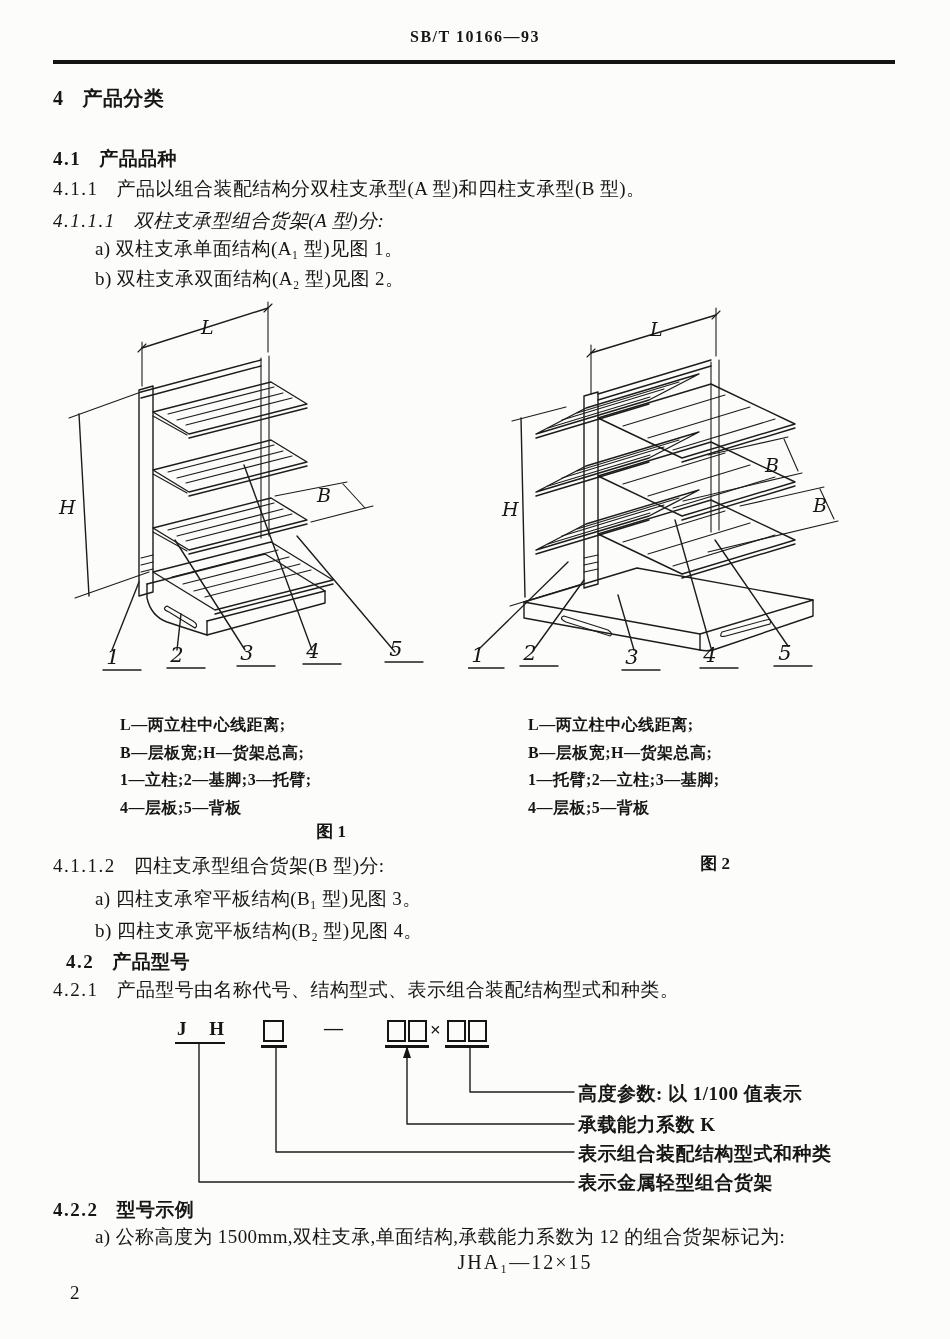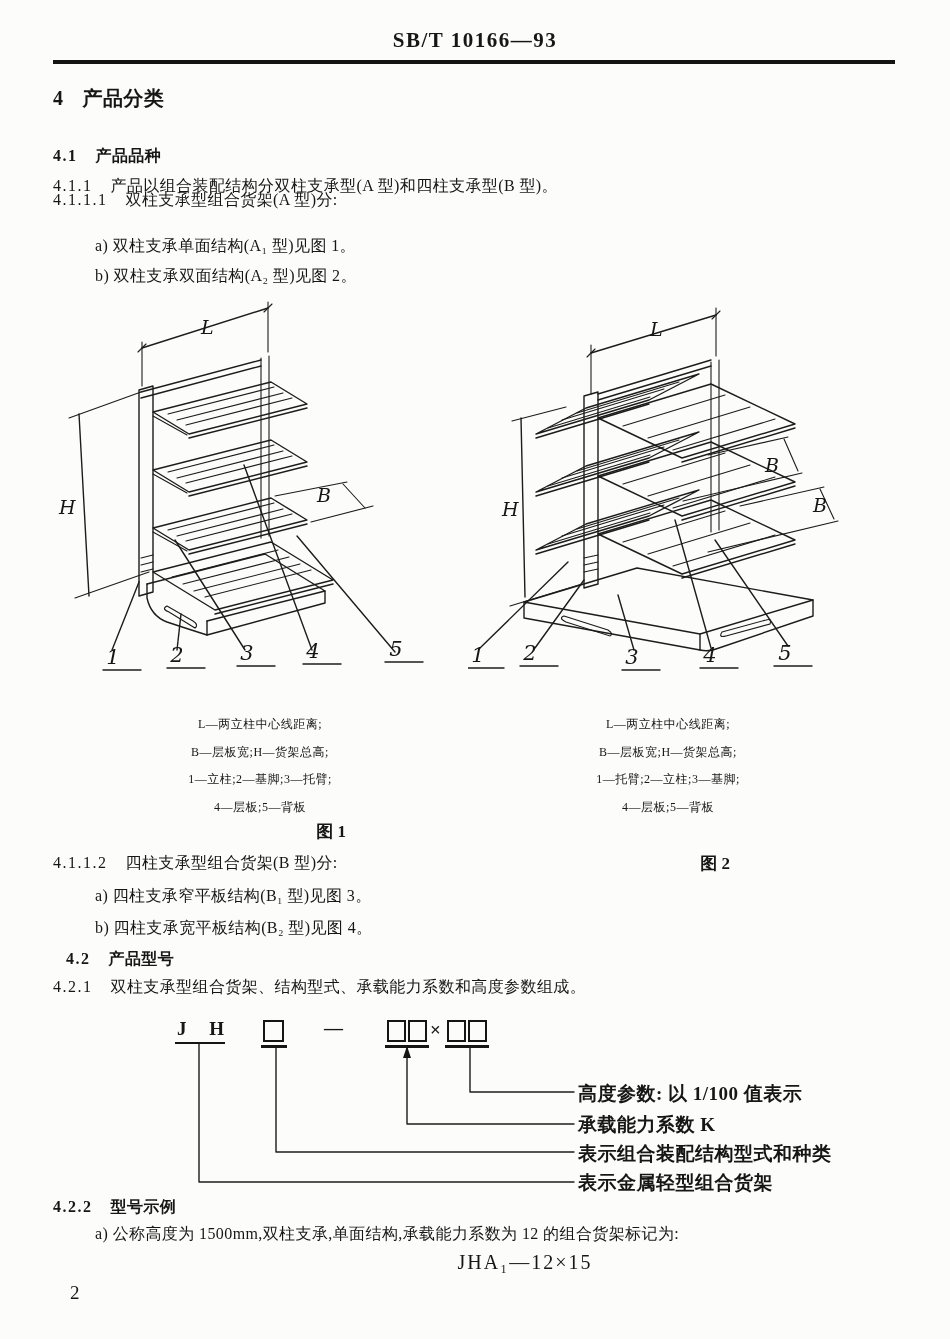--- a/index.html
+++ b/index.html
@@ -9,30 +9,30 @@
     margin:0 auto;
     background:#fcfcfa;
     color:#161616;
     font-family:"Liberation Serif","DejaVu Serif",serif;
     overflow:hidden;
   }
   .abs{position:absolute;}
   .doc-header{
     top:28px;left:0;width:950px;
     text-align:center;
-    font-weight:bold;font-size:21px;letter-spacing:1.5px;
+    font-weight:bold;font-size:16px;letter-spacing:1.5px;
   }
   .rule{top:60px;left:53px;width:842px;height:4px;background:#141414;}
-  .line{font-size:16px;letter-spacing:0.4px;white-space:nowrap;}
+  .line{font-size:19px;letter-spacing:0.4px;white-space:nowrap;}
   .num{display:inline-block;margin-right:18px;letter-spacing:1.5px;}
   .bold{font-weight:bold;text-align:center;}
   .h1-size{font-size:20px;}
   .caption{
-    width:280px;text-align:center;
-    font-size:12px;font-weight:normal;line-height:27.5px;
+    width:280px;
+    font-size:16px;font-weight:bold;line-height:27.5px;
     letter-spacing:0.5px;
   }
   .fig-label{font-size:17px;font-weight:bold;text-align:center;}
   .pagenum{font-size:19px;}
   .example-code{font-size:20px;letter-spacing:2px;text-align:center;}
   
   .md-text{font-size:19px;font-weight:bold;}
   .md-prefix{word-spacing:14px;letter-spacing:2px;}
   .md-box{box-sizing:border-box;border:2px solid #151515;background:transparent;}
   .md-underline{background:#151515;}
@@ -56,21 +56,21 @@
   </div>
 
   <div class="abs line bold" style="top:146px;left:53px;">
     <span class="num">4.1</span><span>产品品种</span>
   </div>
 
   <div class="abs line" style="top:176px;left:53px;">
     <span class="num">4.1.1</span><span>产品以组合装配结构分双柱支承型(A 型)和四柱支承型(B 型)。</span>
   </div>
 
-  <div class="abs line" style="top:190px;left:53px;">
+  <div class="abs line" style="top:208px;left:53px;font-style:italic;">
     <span class="num">4.1.1.1</span><span>双柱支承型组合货架(A 型)分:</span>
   </div>
 
   <div class="abs line" style="top:236px;left:95px;">a) 双柱支承单面结构(A₁ 型)见图 1。</div>
   <div class="abs line" style="top:266px;left:95px;">b) 双柱支承双面结构(A₂ 型)见图 2。</div>
 
   <svg class="abs" style="top:300px;left:55px;" width="420" height="380" viewBox="0 0 420 380">
 
     <g>
       <path class="thin" d="M87,42 L87,86"></path>
@@ -245,21 +245,21 @@
   <div class="abs line" style="top:853px;left:53px;">
     <span class="num">4.1.1.2</span><span>四柱支承型组合货架(B 型)分:</span>
   </div>
   <div class="abs line" style="top:886px;left:95px;">a) 四柱支承窄平板结构(B₁ 型)见图 3。</div>
   <div class="abs line" style="top:918px;left:95px;">b) 四柱支承宽平板结构(B₂ 型)见图 4。</div>
 
   <div class="abs line bold" style="top:949px;left:66px;">
     <span class="num">4.2</span><span>产品型号</span>
   </div>
   <div class="abs line" style="top:977px;left:53px;">
-    <span class="num">4.2.1</span><span>双柱支承型组合货架、结构型式、承载能力系数和高度参数组成。</span>
+    <span class="num">4.2.1</span><span>产品型号由名称代号、结构型式、表示组合装配结构型式和种类。</span>
   </div>
 
   <div class="abs" style="top:12px;left:0;width:950px;height:1339px;pointer-events:none;">
     <svg class="abs" style="top:1000px;left:0;" width="950" height="200" viewBox="0 0 950 200">
       <path class="ln" d="M199,32 L199,170 L574,170"></path>
       <path class="ln" d="M276,36 L276,140 L574,140"></path>
       <path class="ln" d="M407,36 L407,112 L574,112"></path>
       <polygon points="403,46 411,46 407,34" fill="#151515"></polygon>
       <path class="ln" d="M470,36 L470,80 L574,80"></path>
     </svg>

